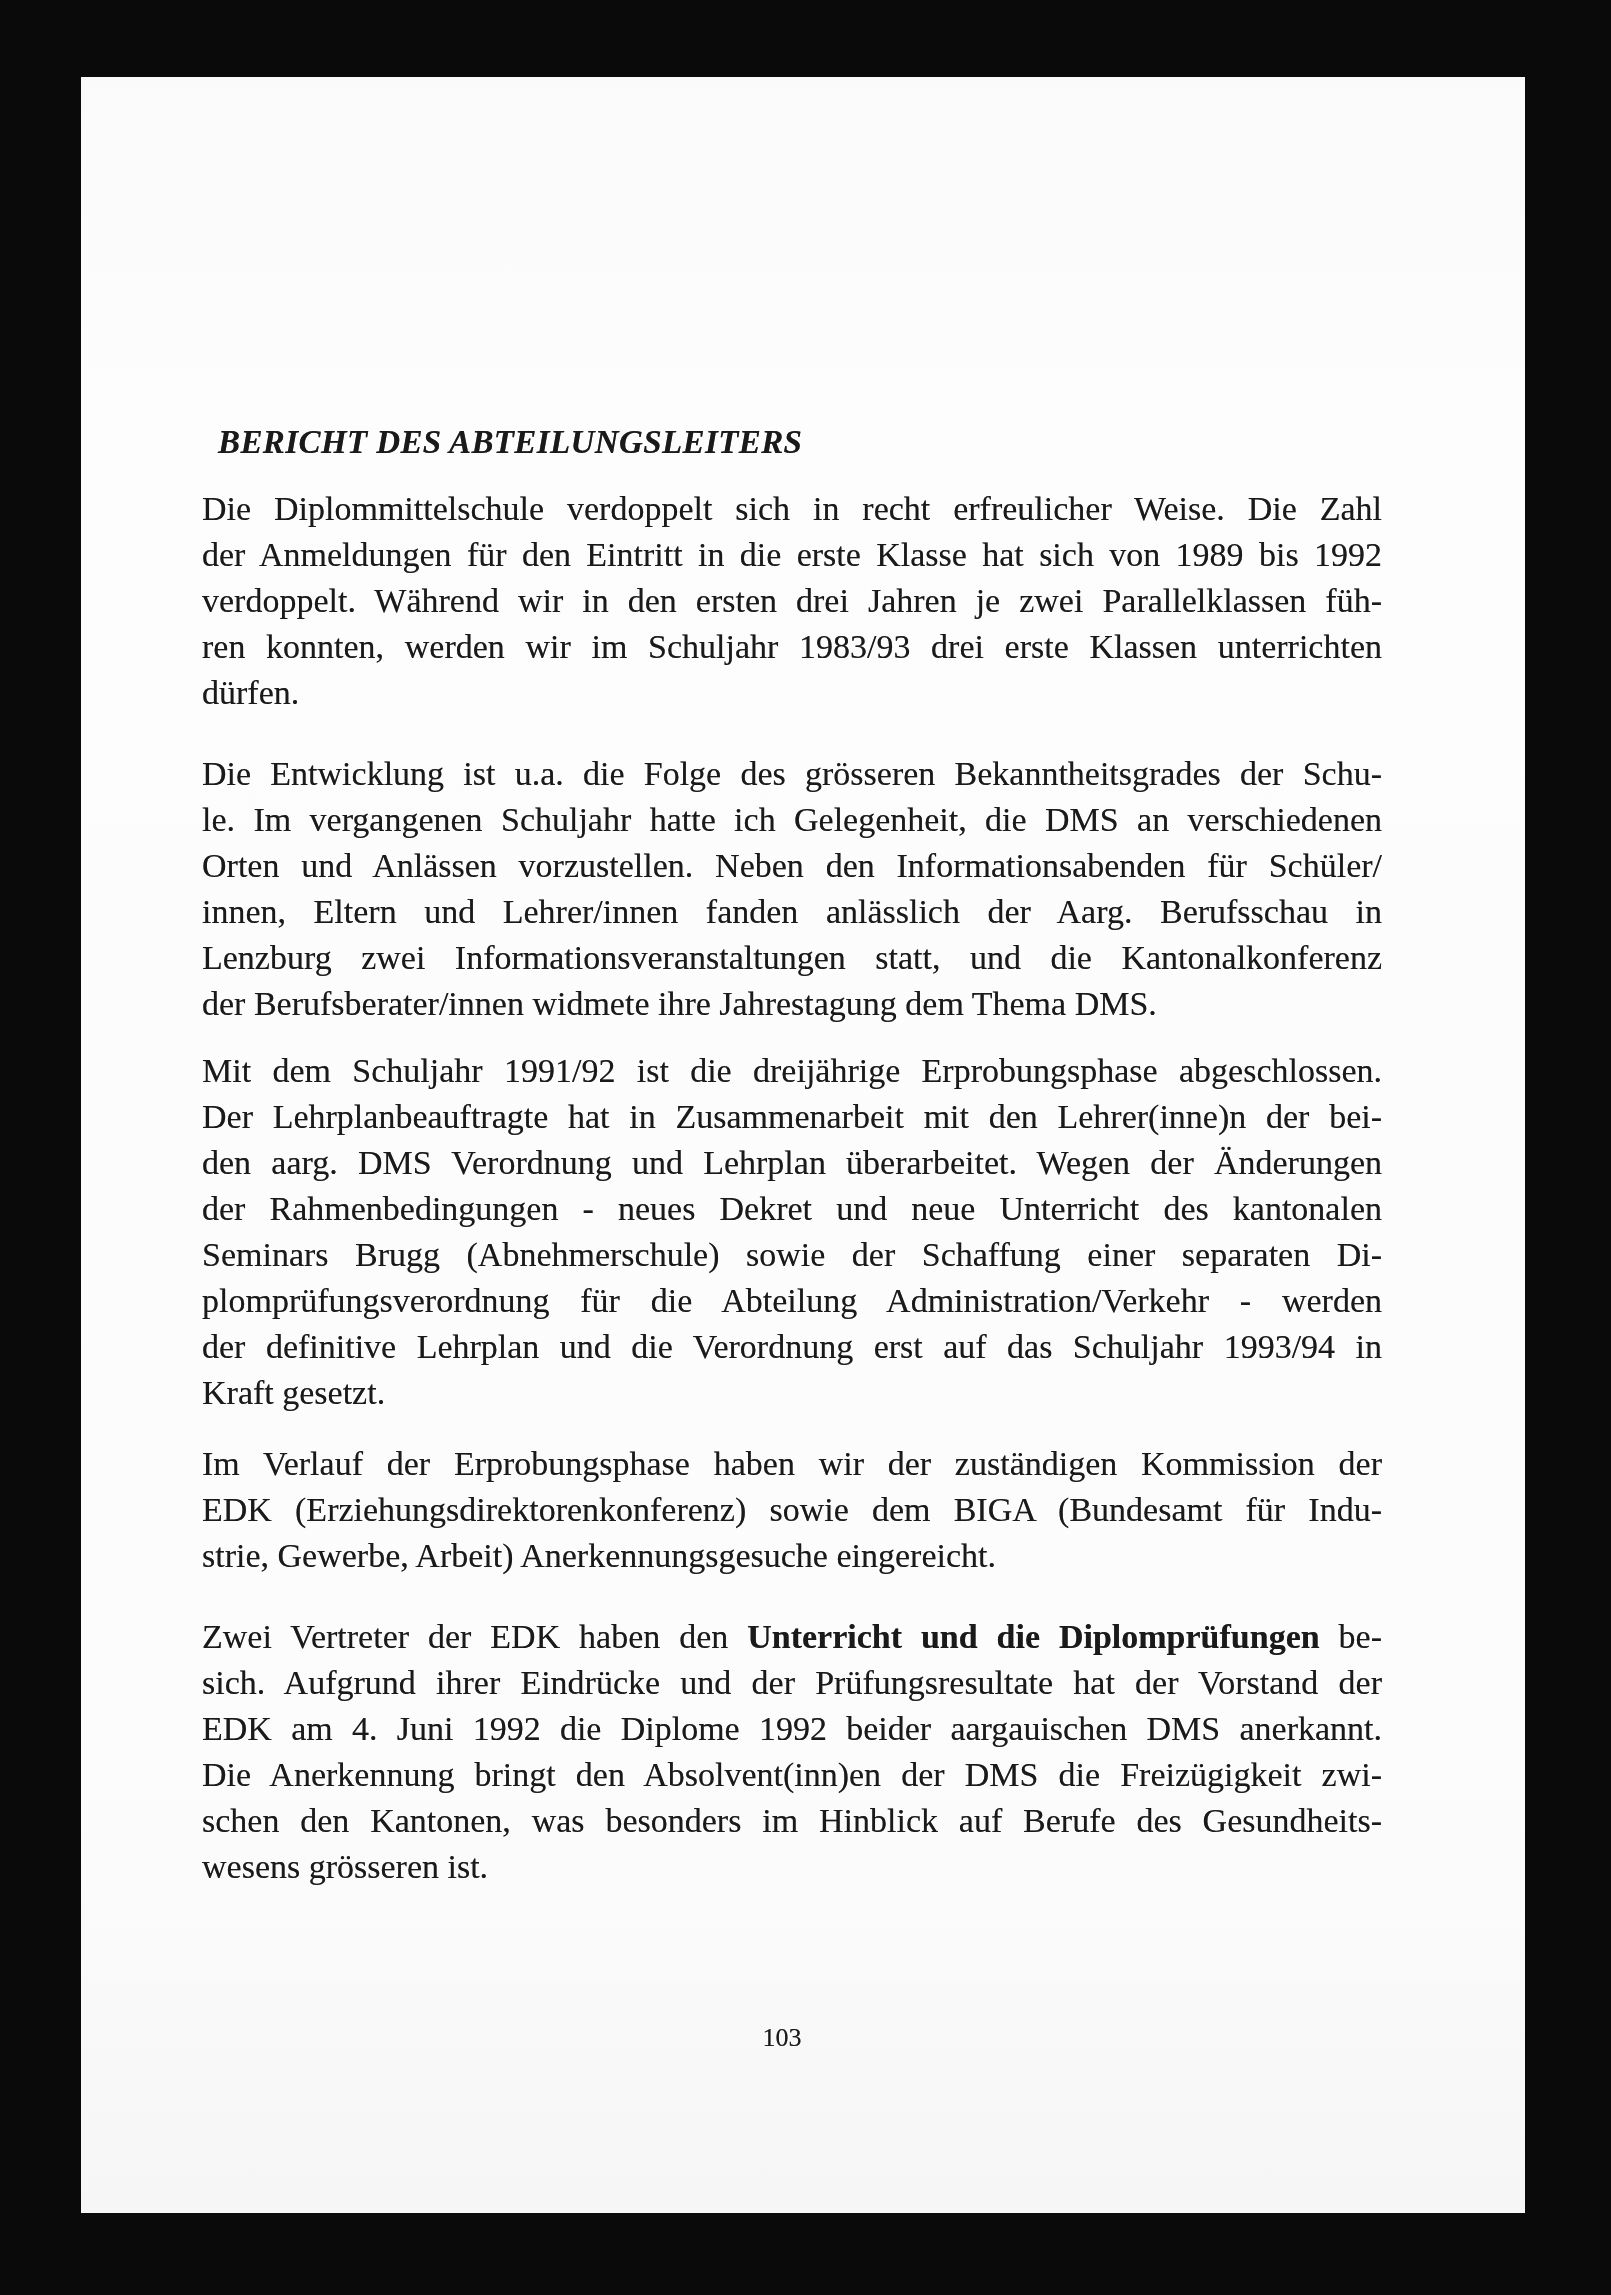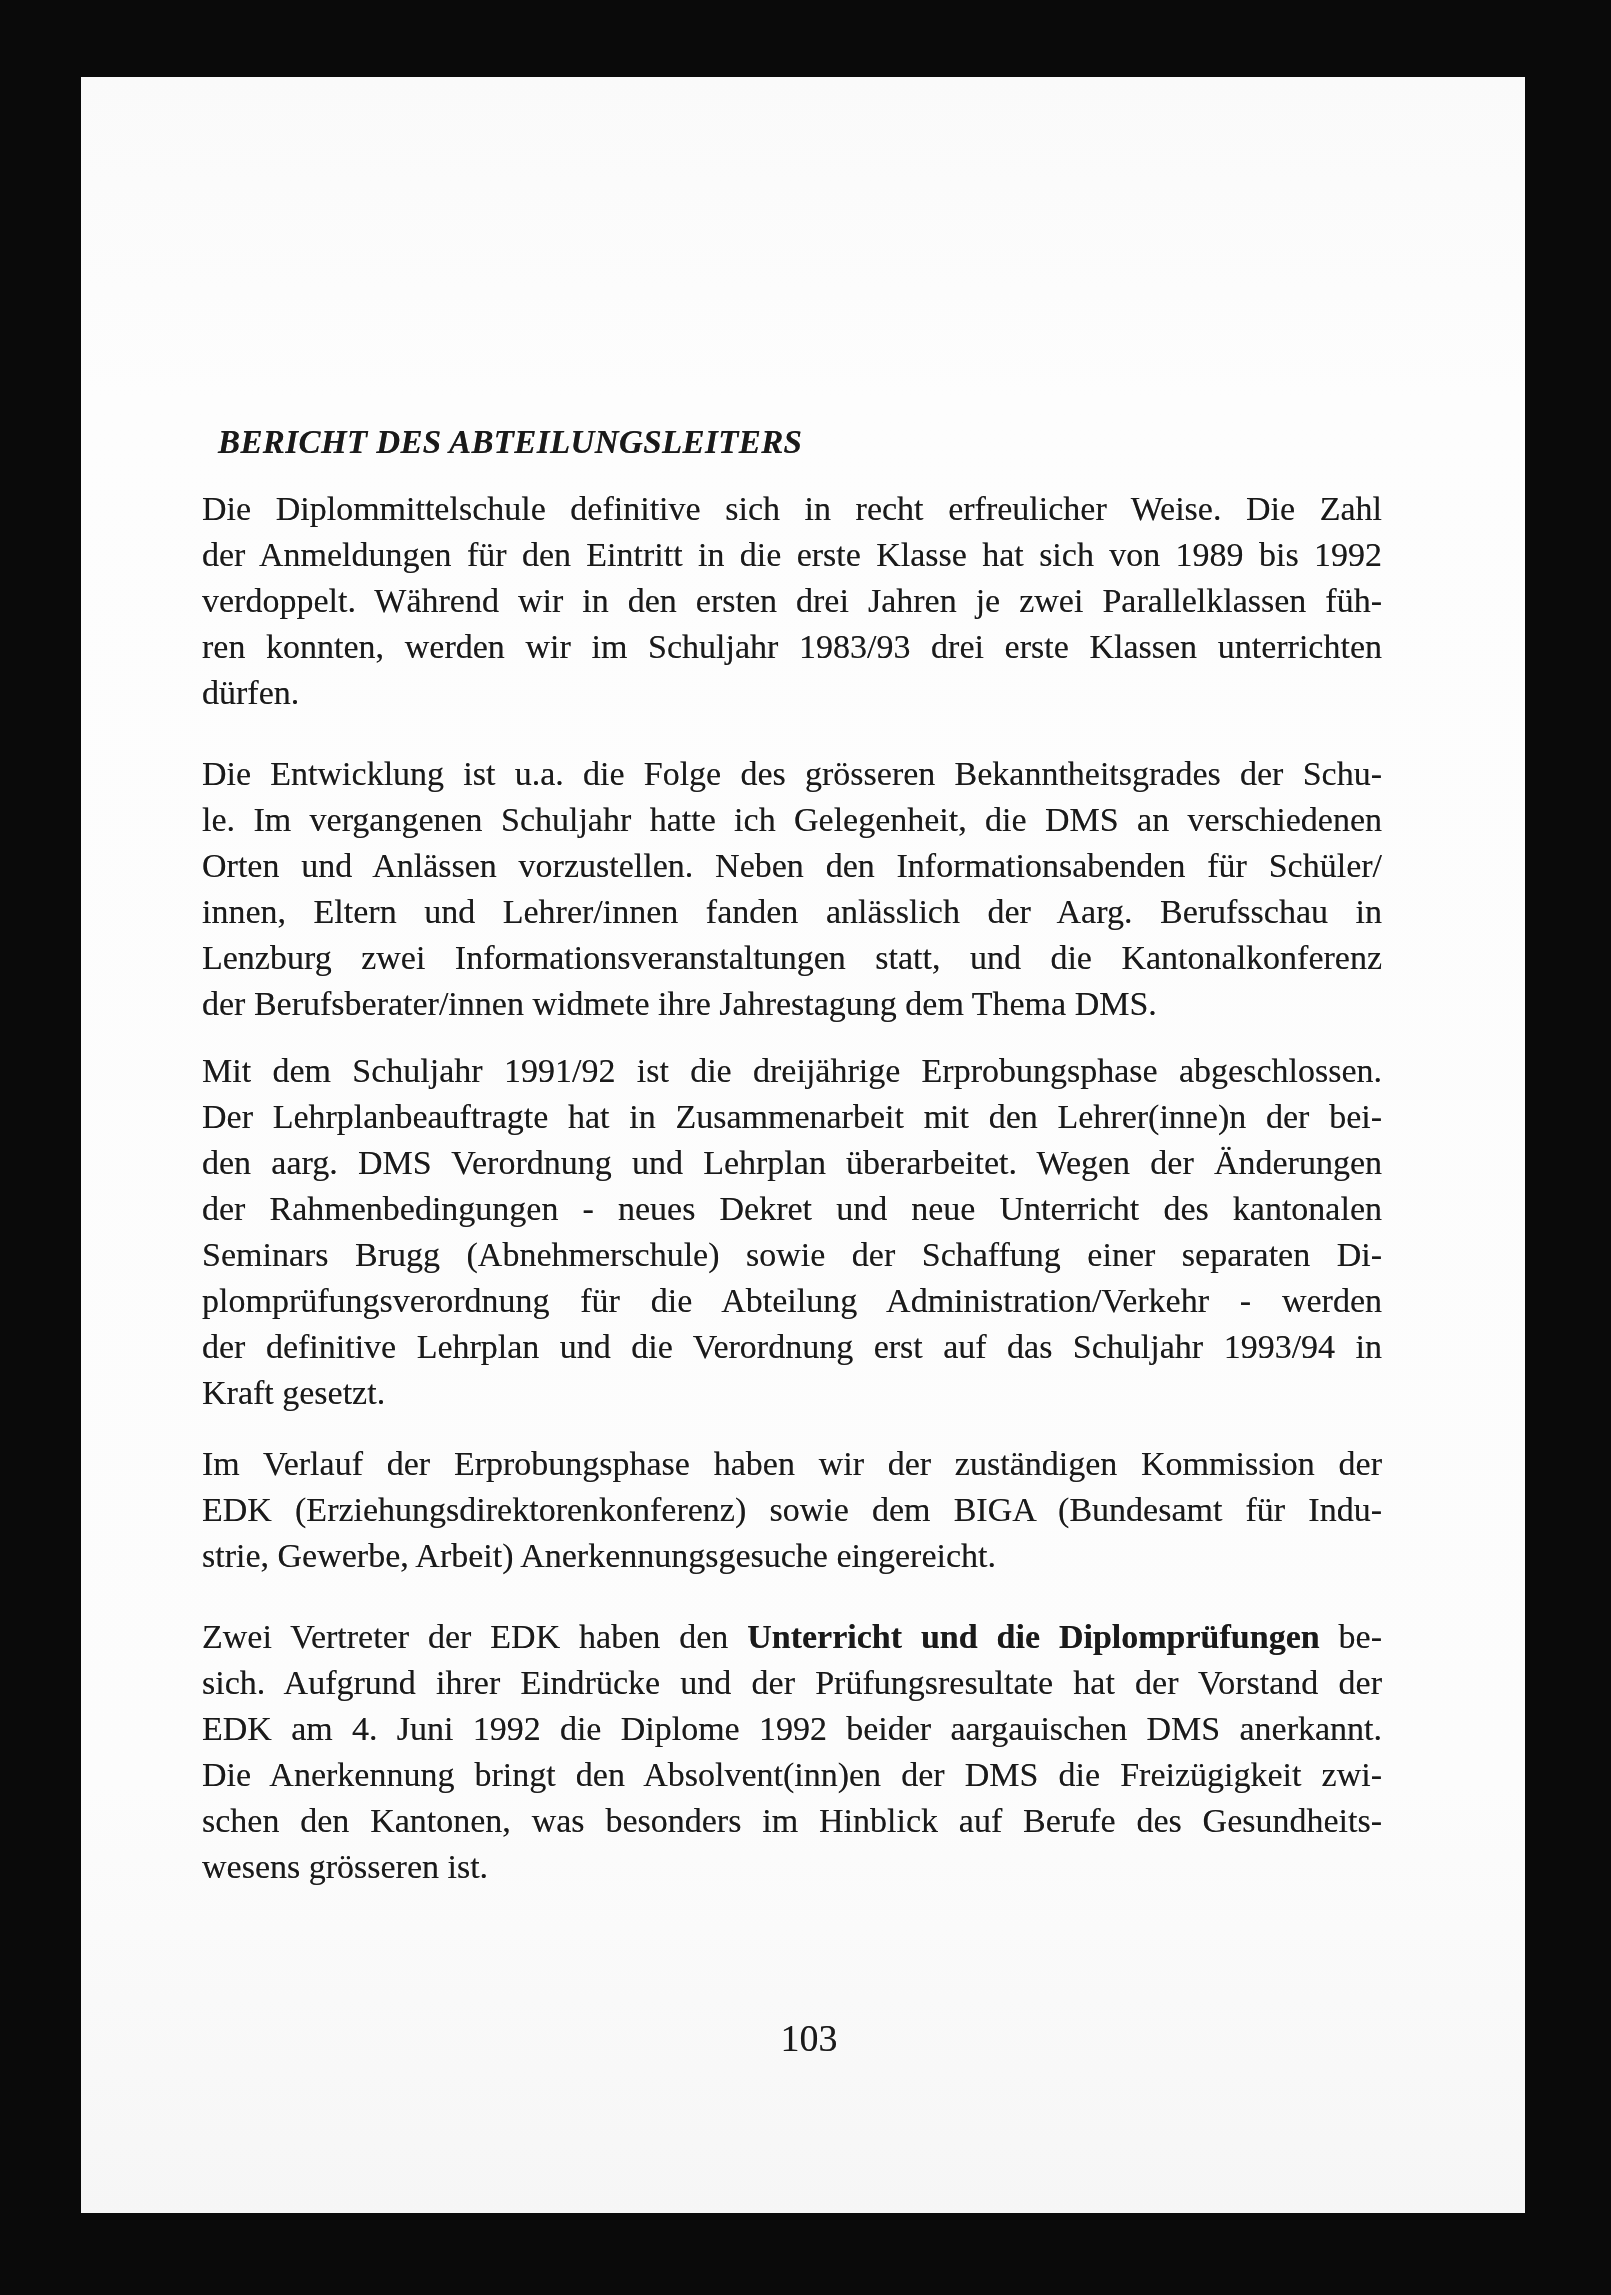--- a/index.html
+++ b/index.html
@@ -44,37 +44,37 @@
     white-space:normal;
     overflow:visible;
     text-shadow:0 0 0.4px rgba(0,0,0,0.5);
   }
   .line.last{
     -moz-text-align-last:left;
     text-align-last:left;
   }
   .b{font-weight:bold;margin-top:13px;}
   .pageno{
-    position:absolute;left:138px;top:1938px;
+    position:absolute;left:111px;top:1938px;
     width:1180px;
-    font-size:38px;line-height:46px;
+    font-size:26px;line-height:46px;
     text-align:center;
     text-shadow:0 0 0.4px rgba(0,0,0,0.5);
   }
 </style>
 </head>
 <body>
 
 <div class="page">
 
 
   <h2 class="subtitle">BERICHT DES ABTEILUNGSLEITERS</h2>
 
   <div class="para" style="top:409px">
-    <div class="line">Die Diplommittelschule definitive sich in recht erfreulicher Weise. Die Zahl</div>
+    <div class="line">Die Diplommittelschule verdoppelt sich in recht erfreulicher Weise. Die Zahl</div>
     <div class="line">der Anmeldungen für den Eintritt in die erste Klasse hat sich von 1989 bis 1992</div>
     <div class="line">verdoppelt. Während wir in den ersten drei Jahren je zwei Parallelklassen füh-</div>
     <div class="line">ren konnten, werden wir im Schuljahr 1983/93 drei erste Klassen unterrichten</div>
     <div class="line last">dürfen.</div>
   </div>
 
   <div class="para" style="top:674px">
     <div class="line">Die Entwicklung ist u.a. die Folge des grösseren Bekanntheitsgrades der Schu-</div>
     <div class="line">le. Im vergangenen Schuljahr hatte ich Gelegenheit, die DMS an verschiedenen</div>
     <div class="line">Orten und Anlässen vorzustellen. Neben den Informationsabenden für Schüler/</div>

